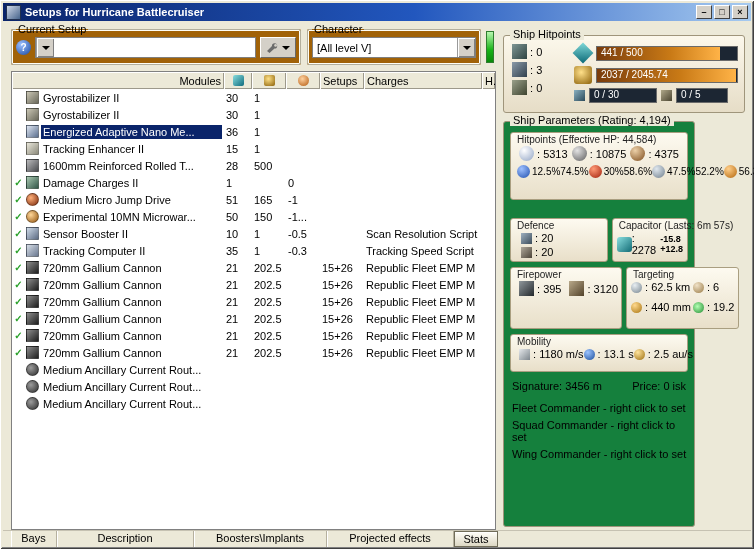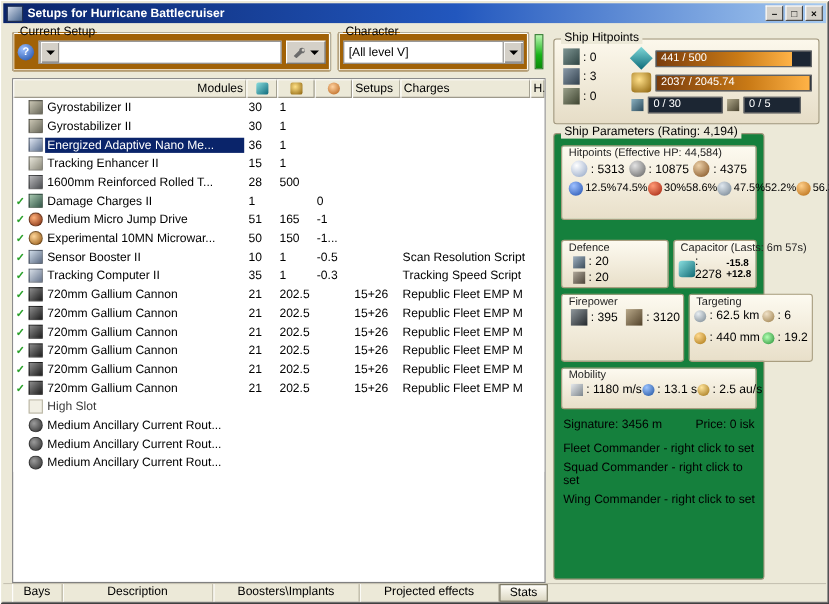--- a/index.html
+++ b/index.html
@@ -423,32 +423,20 @@
             </div>
             <div class="c n1">21</div>
             <div class="c n2">202.5</div>
             <div class="c n3"></div>
             <div class="c n4">15+26</div>
             <div class="c n5">Republic Fleet EMP M</div>
           </div>
           <div class="trow">
             <div class="c name">
               <span class="chk"></span>
-              <span class="mi mi-slot"></span>
-              <span class="mn empty">High Slot</span>
-            </div>
-            <div class="c n1"></div>
-            <div class="c n2"></div>
-            <div class="c n3"></div>
-            <div class="c n4"></div>
-            <div class="c n5"></div>
-          </div>
-          <div class="trow">
-            <div class="c name">
-              <span class="chk"></span>
               <span class="mi mi-rig"></span>
               <span class="mn">Medium Ancillary Current Rout...</span>
             </div>
             <div class="c n1"></div>
             <div class="c n2"></div>
             <div class="c n3"></div>
             <div class="c n4"></div>
             <div class="c n5"></div>
           </div>
           <div class="trow">

